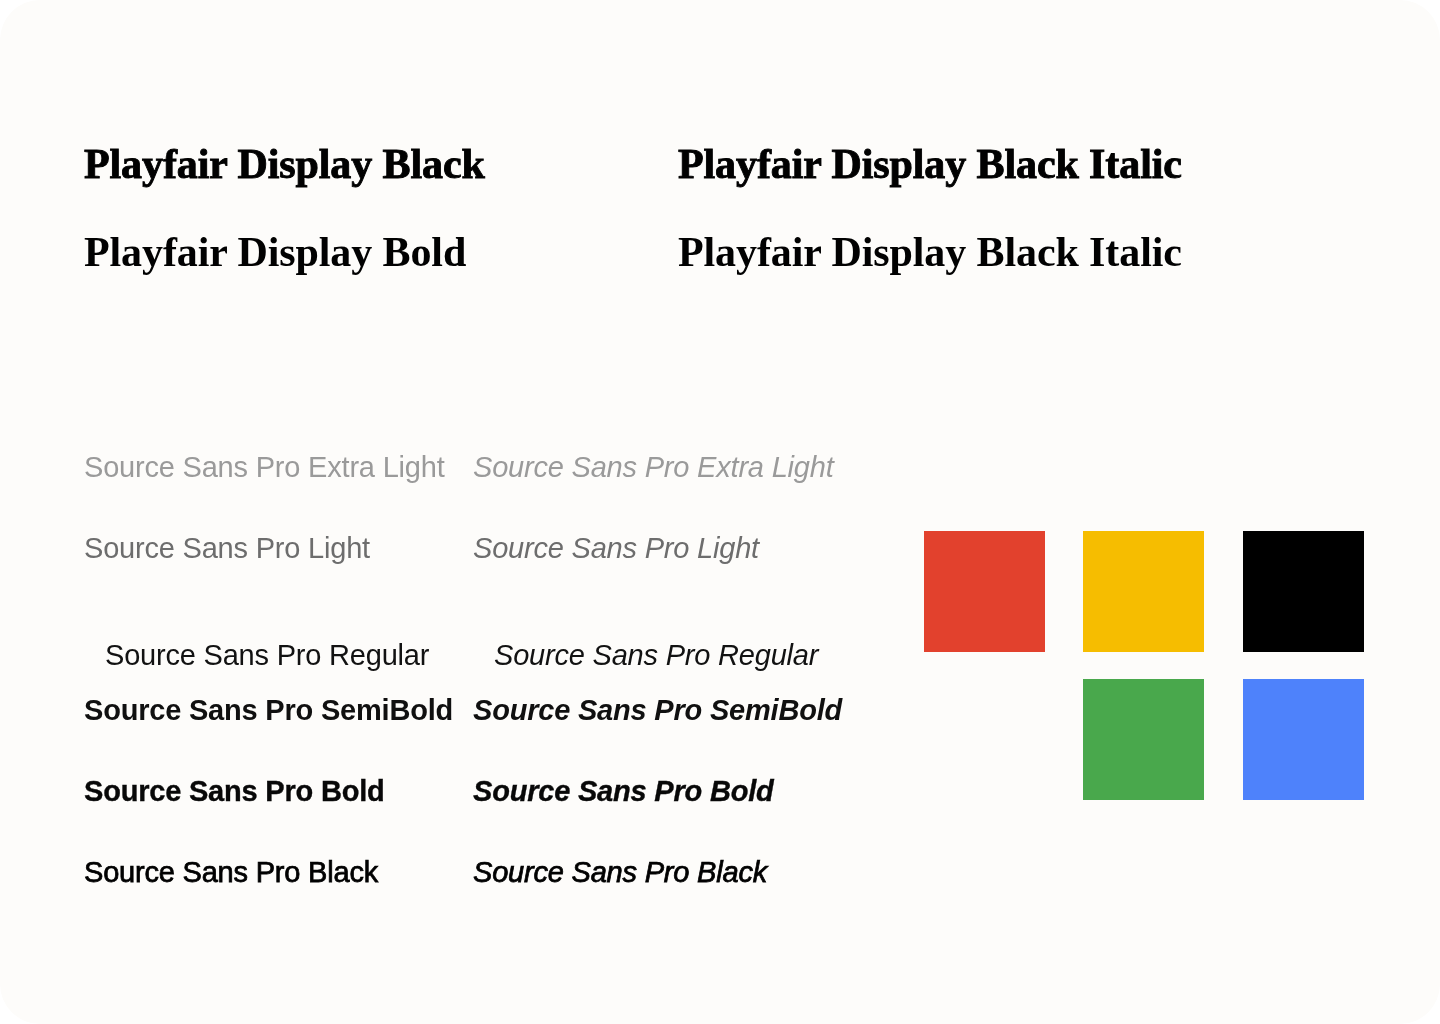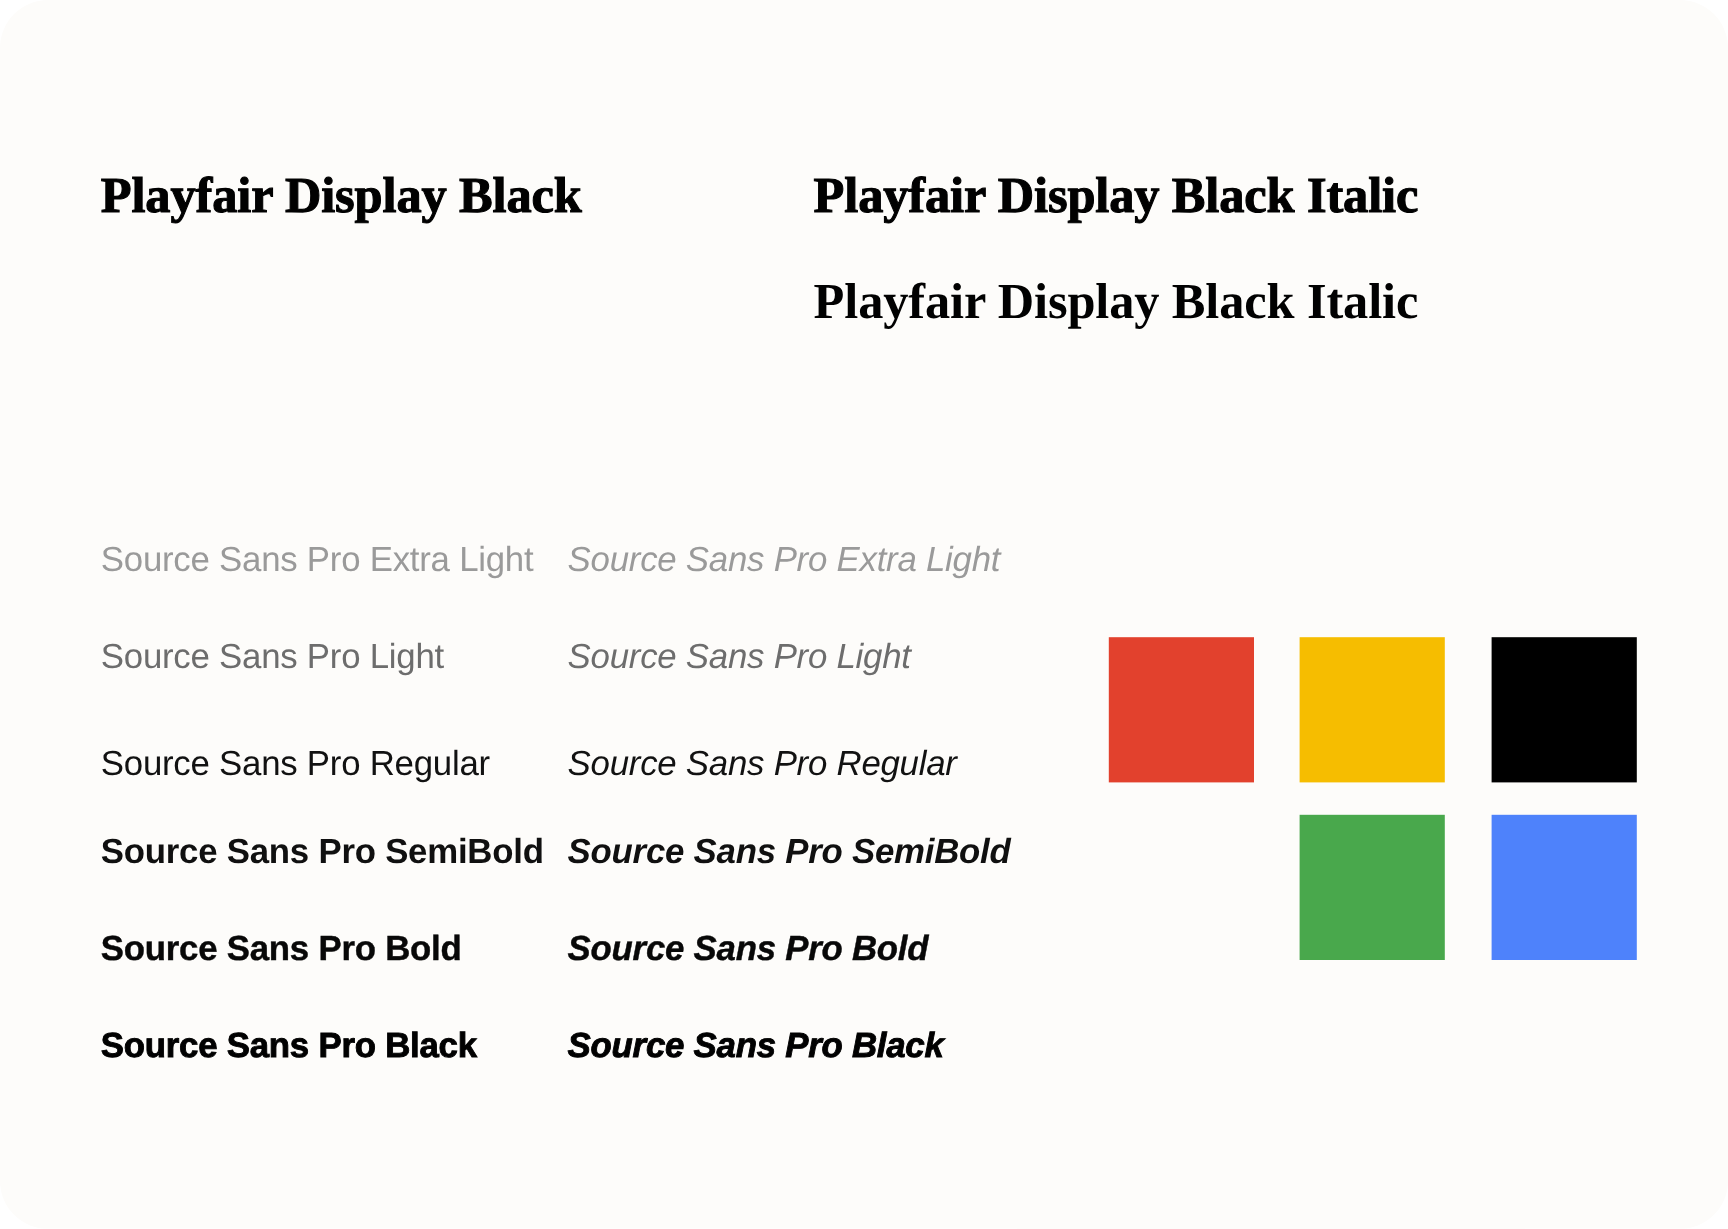--- a/index.html
+++ b/index.html
@@ -69,21 +69,21 @@
     width: 1440px;
   }
   .sans-row {
     position: absolute;
     left: 0;
     width: 900px;
     height: 81px;
   }
   .sans-row.s0 { top: 427px; }
   .sans-row.s1 { top: 508px; }
-  .sans-row.s2 { top: 597px; }
+  .sans-row.s2 { top: 615px; margin-left: 21px; }
   .sans-row.s3 { top: 670px; }
   .sans-row.s4 { top: 751px; }
   .sans-row.s5 { top: 832px; }
 
   .sans-upright,
   .sans-italic {
     position: absolute;
     top: 0;
     height: 81px;
     line-height: 81px;
@@ -94,21 +94,21 @@
   }
   .sans-upright { left: 84px; }
   .sans-italic  { left: 473px; font-style: italic; }
 
   
   .sw-extralight { font-weight: 400; color: #9a9a9a; }
   .sw-light      { font-weight: 400; color: #6d6d6d; }
   .sw-regular    { font-weight: 400; color: #121212; }
   .sw-semibold   { font-weight: 700; color: #101010; }
   .sw-bold       { font-weight: 700; color: #080808; -webkit-text-stroke: 0.35px #080808; }
-  .sw-black      { font-weight: 700; color: #010101; text-align: right; -webkit-text-stroke: 0.75px #010101; }
+  .sw-black      { font-weight: 400; color: #010101; text-align: right; -webkit-text-stroke: 0.75px #010101; }
 
   
   .swatch-grid {
     position: absolute;
     left: 924px;
     top: 531px;
     width: 442px;
     height: 268px;
   }
   .swatch {
@@ -128,20 +128,21 @@
 <div id="styleguide-card" style="background: rgb(253, 252, 250); border-radius: 40px;">
 
   <section class="serif-section">
 
     <div class="serif-row r0">
       <span class="serif-upright w-black">Playfair Display Black</span>
       <span class="serif-italic w-black">Playfair Display Black Italic</span>
     </div>
 
     <div class="serif-row r1">
+      <span class="serif-upright w-bold">Playfair Display Bold</span>
       <span class="serif-italic w-bold">Playfair Display Black Italic</span>
     </div>
 
     <div class="serif-row r2">
     </div>
 
   </section>
 
   <section class="sans-section">
 

